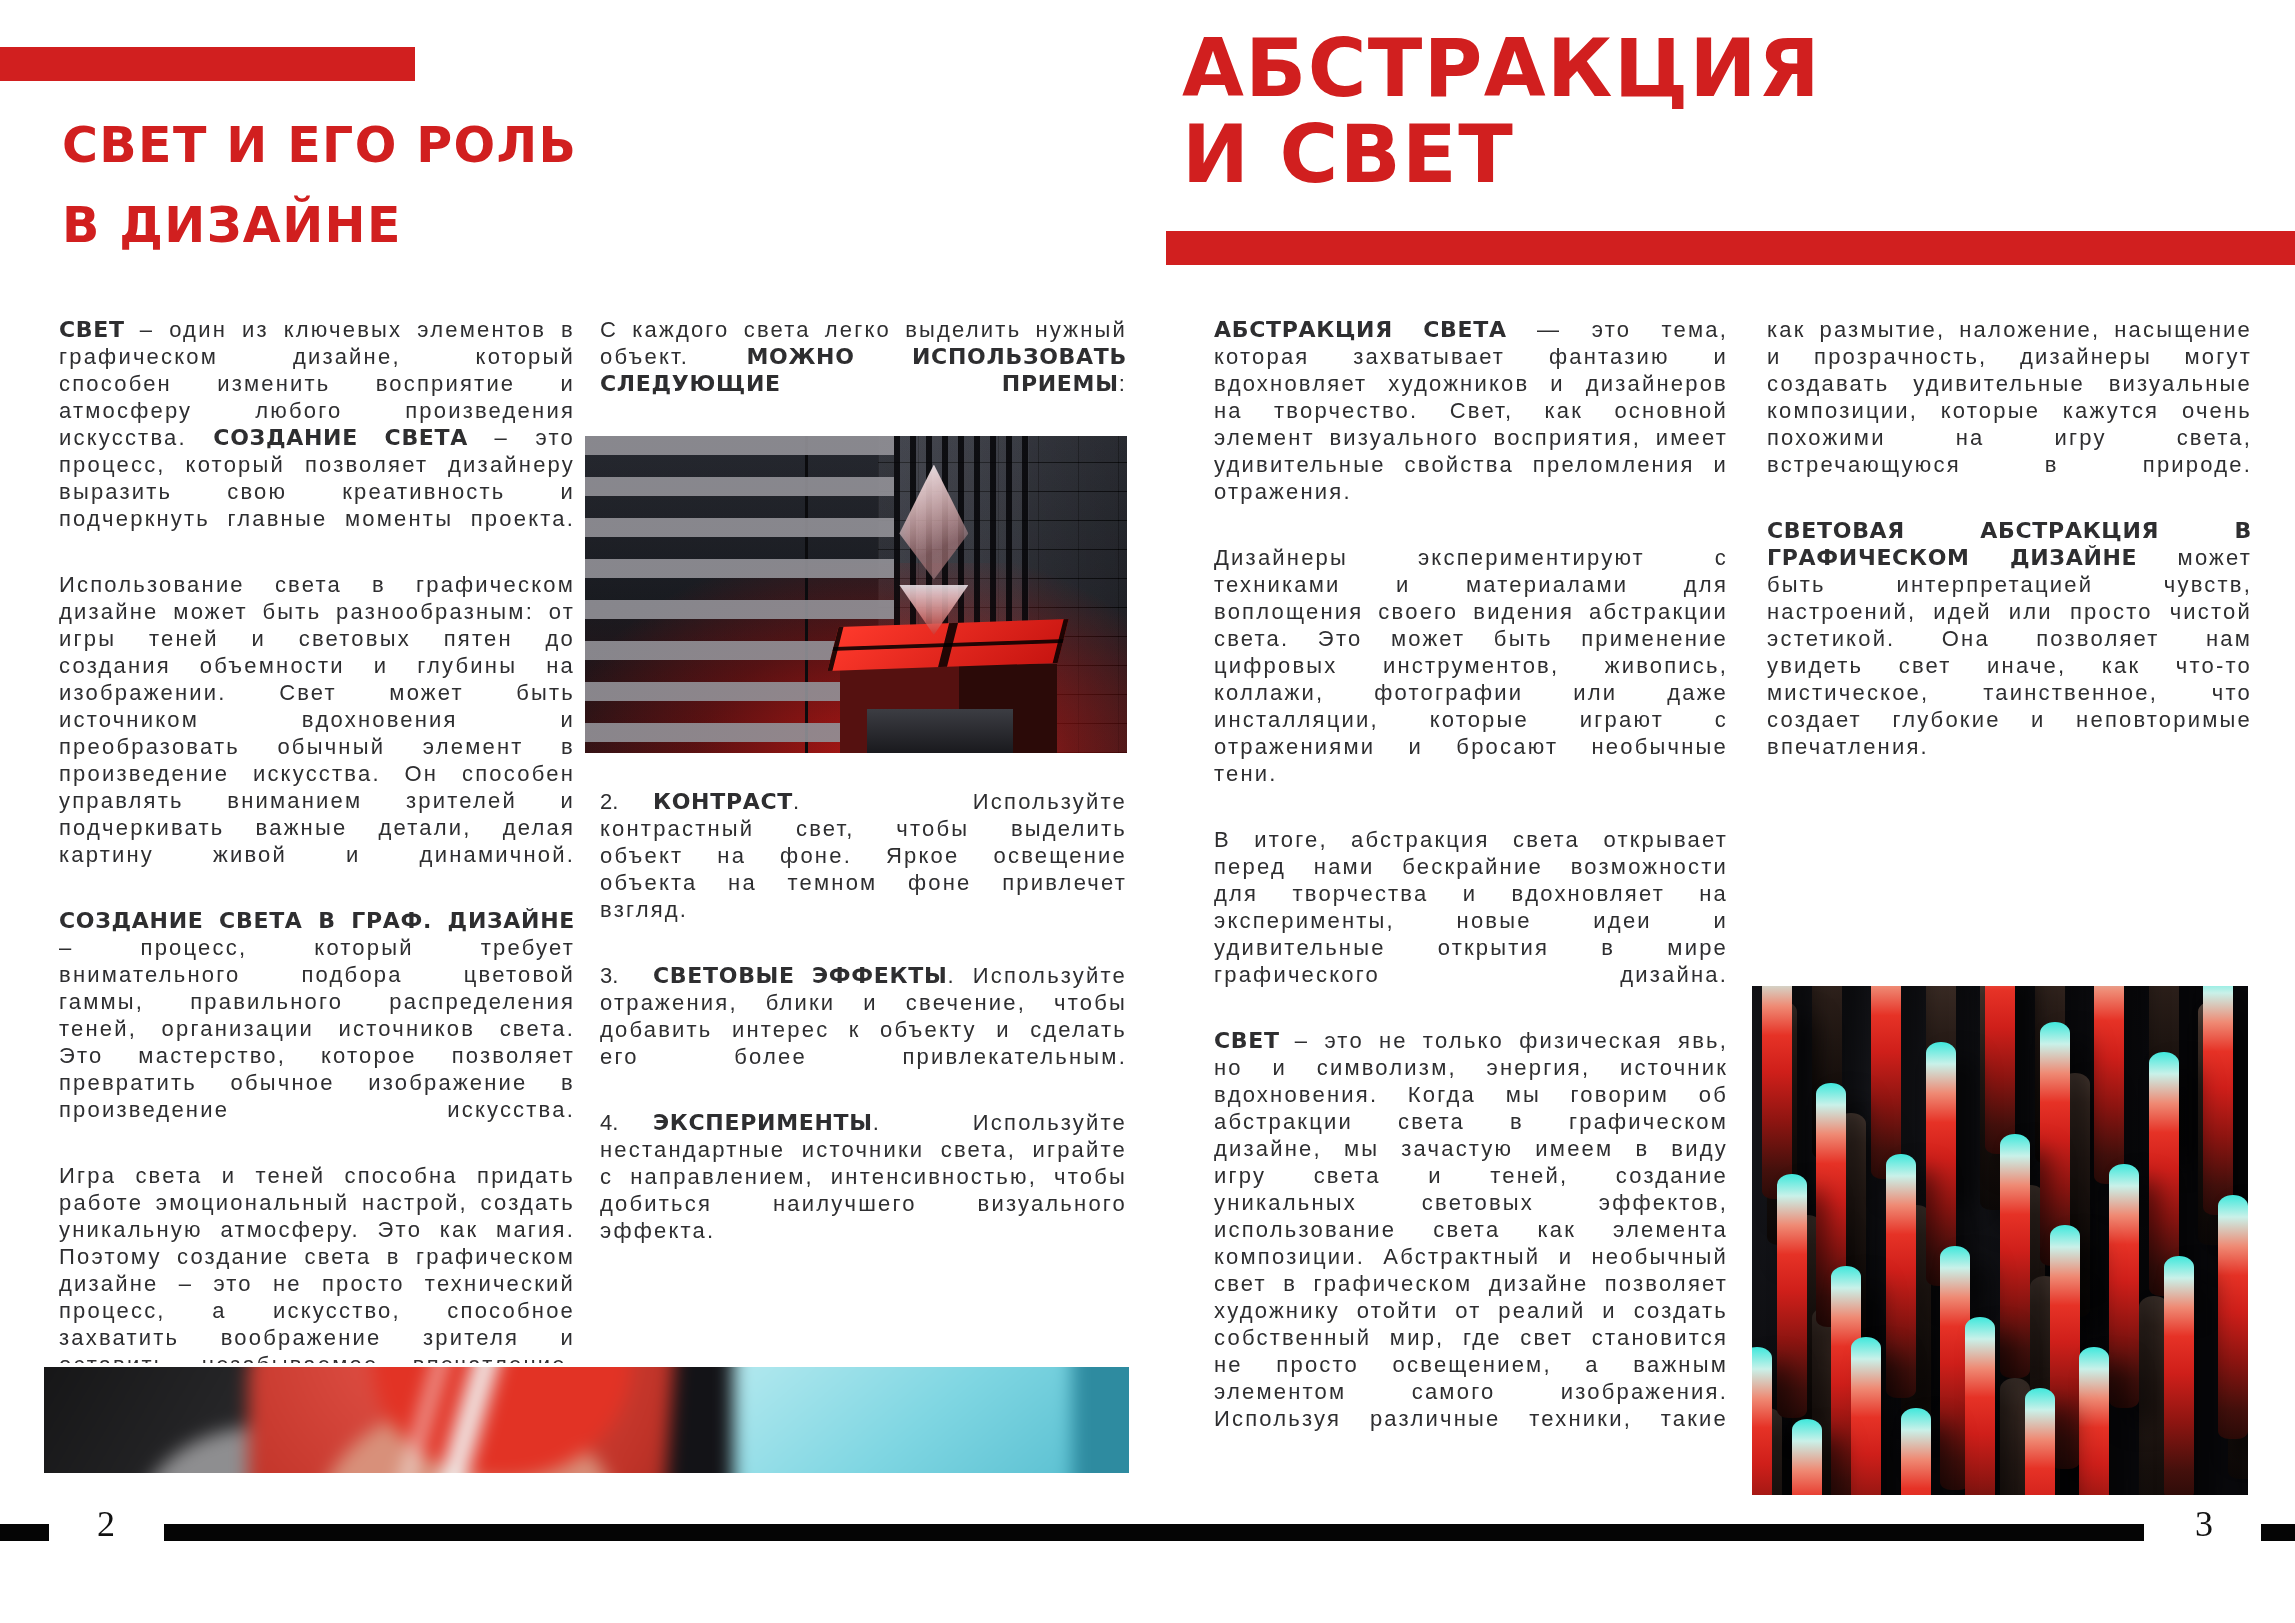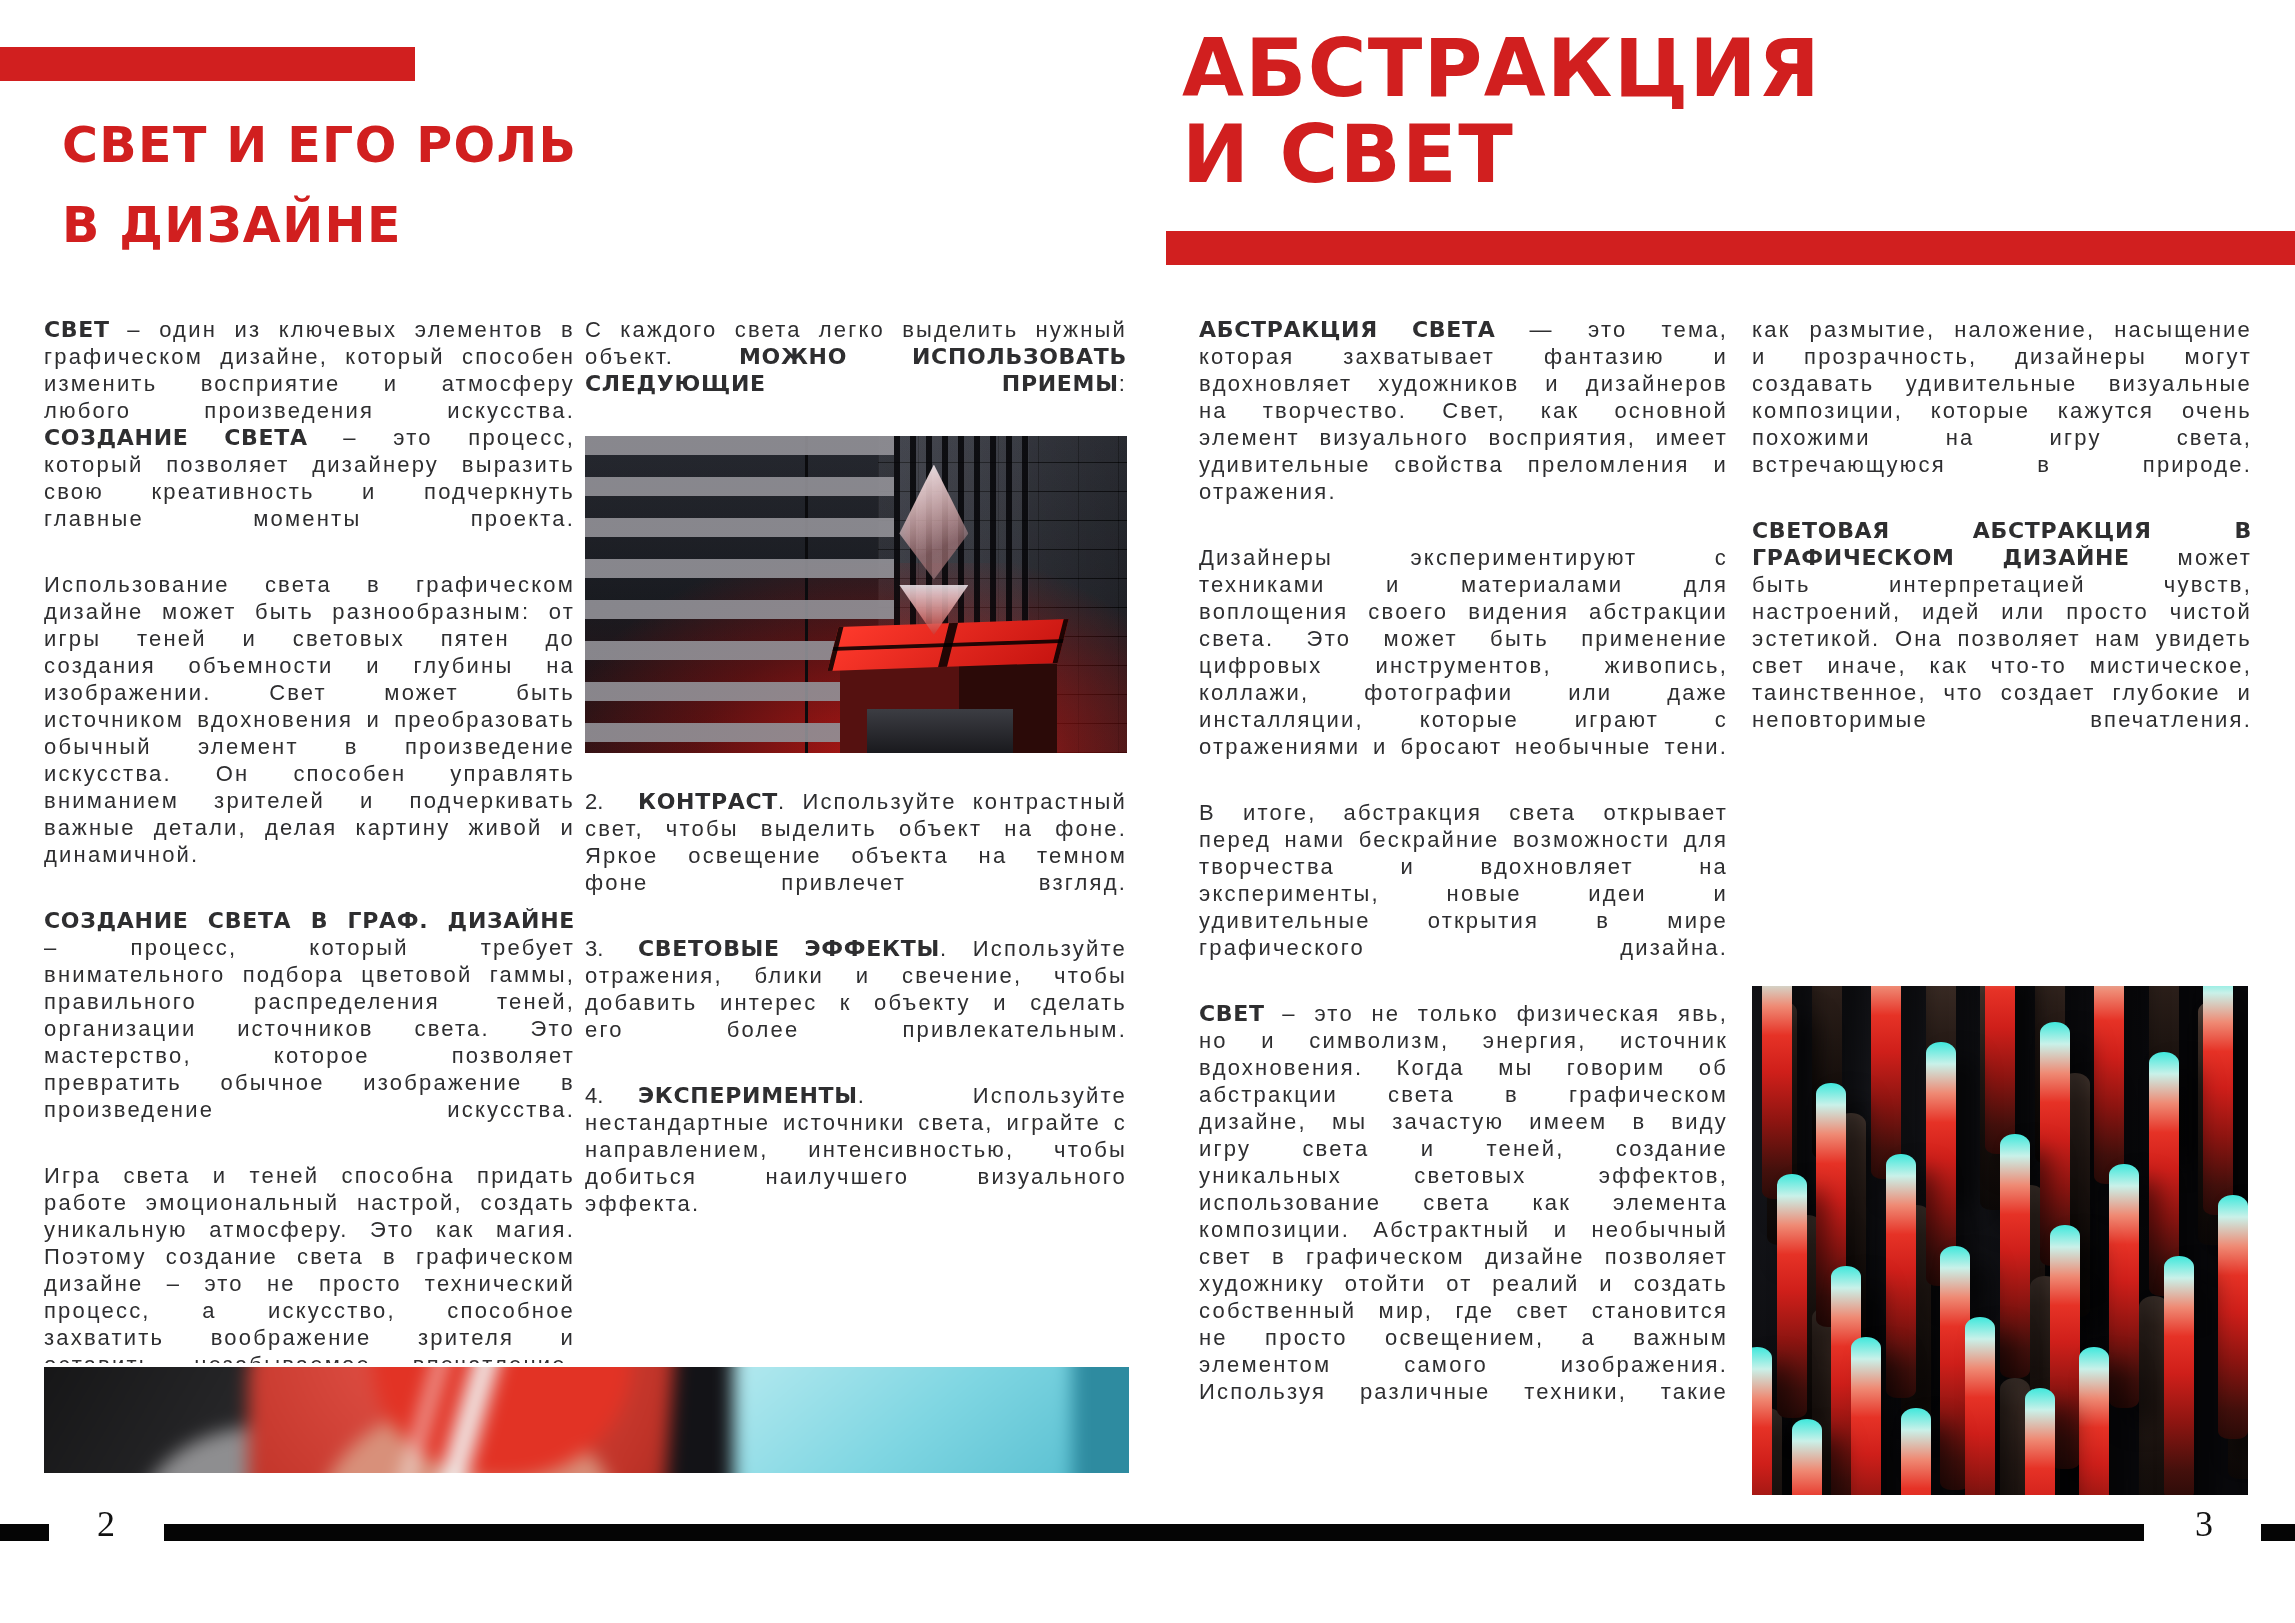--- a/index.html
+++ b/index.html
@@ -10,21 +10,21 @@
   .redbar{position:absolute;background:#d11f1f;}
   #bar-left{left:0;top:47px;width:415px;height:34px;}
   #bar-right{left:1166px;top:231px;width:1130px;height:34px;}
   .bigtitle{position:absolute;color:#d11f1f;font-family:"DejaVu Sans",sans-serif;
             font-weight:800;letter-spacing:1.4px;white-space:nowrap;}
   #title-left{left:62px;top:106px;font-size:49px;line-height:80px;}
   #title-right{left:1182px;top:26px;font-size:80px;line-height:86px;}
   
   .col{position:absolute;color:#2e2e30;font-size:22px;line-height:27px;
        letter-spacing:2.2px;word-spacing:4.3px;text-align:justify;overflow:hidden;}
-  .col p{margin:0 0 39px 0;text-align:justify;text-align-last:justify;}
+  .col p{margin:0 0 39px 15px;text-align:justify;text-align-last:justify;}
   .dh{font-weight:800;font-family:"DejaVu Sans",sans-serif;letter-spacing:0.7px;}
   #col1{left:44px;top:316px;width:531px;height:1047px;}
   #col2-intro{left:585px;top:316px;width:542px;height:118px;}
   #col2-list{left:585px;top:788px;width:542px;height:560px;}
   #col3{left:1199px;top:316px;width:529px;height:1184px;}
   #col4{left:1752px;top:316px;width:500px;height:667px;}
   .li-num{display:inline-block;width:53px;letter-spacing:0;}
   
   #imgA{position:absolute;left:585px;top:436px;width:542px;height:317px;overflow:hidden;
         background:linear-gradient(180deg,#2c2f37 0%,#1c1e24 52%,#27161a 74%,#311416 100%);}

